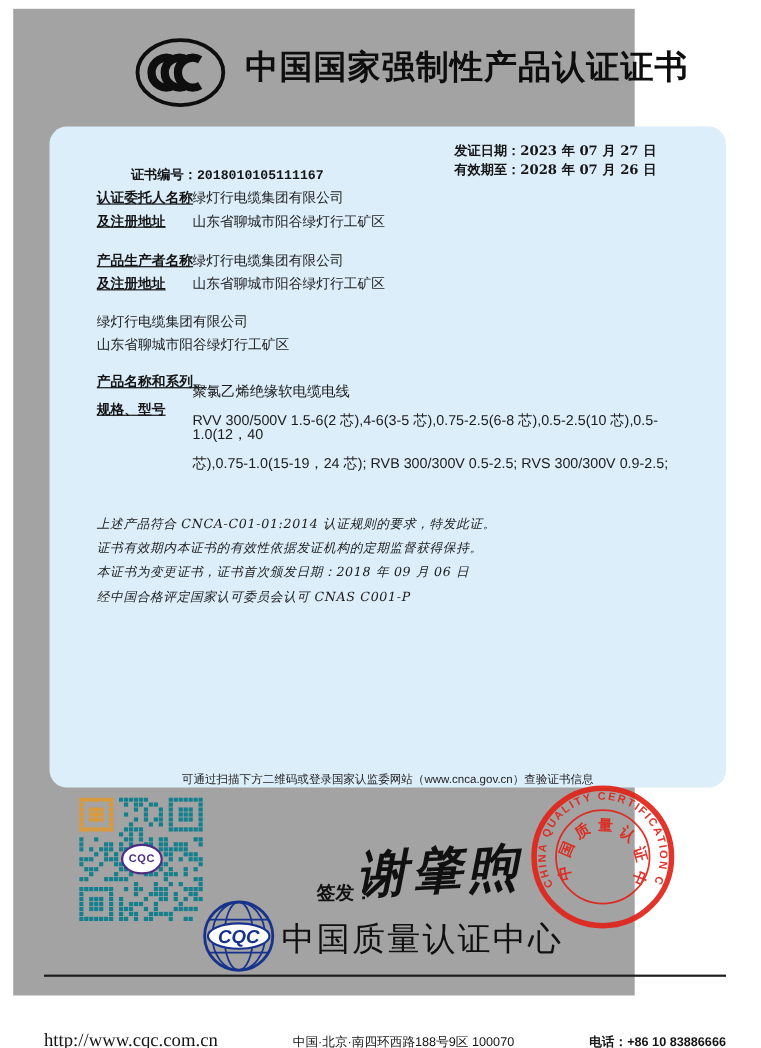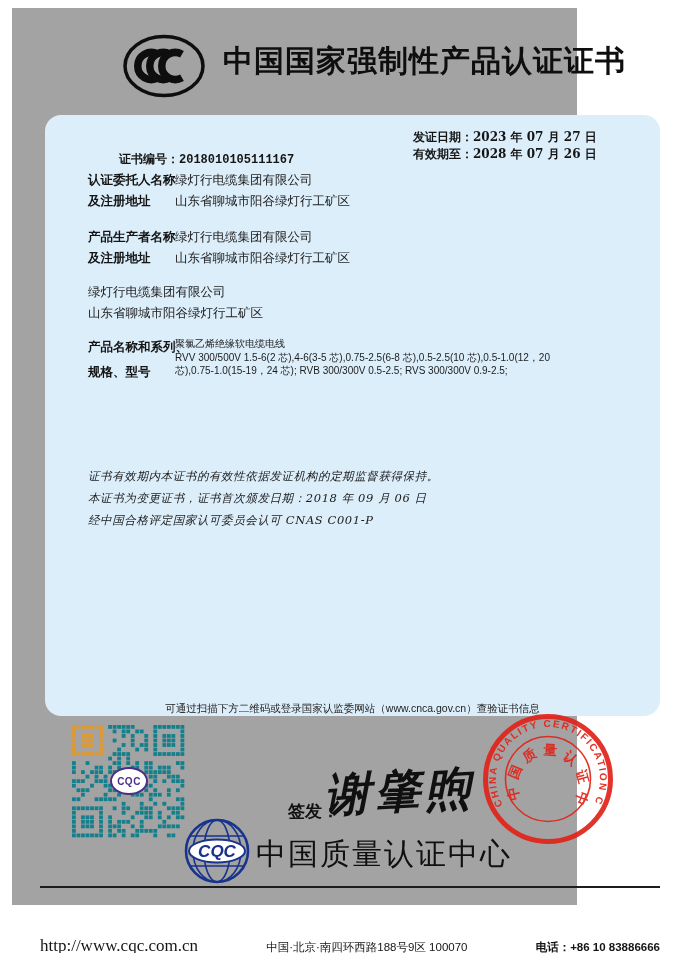--- a/index.html
+++ b/index.html
@@ -10,25 +10,25 @@
   
   .ccc-logo { position:absolute; left:110px; top:25px; width:84px; height:66px; }
   .page-title { position:absolute; left:211px; top:33px; font-size:30px; font-weight:bold; color:#0e0e0e; letter-spacing:1px; white-space:nowrap; }
 
   
   .panel { position:absolute; left:33px; top:107px; width:615px; height:601px; background:#dceefa; border-radius:16px; }
   .cert-no { position:absolute; left:74px; top:14px; font-family:Liberation Mono, monospace; font-weight:bold; font-size:12px; color:#151515;margin-top:22px; }
   .dates { position:absolute; left:368px; top:14px; font-family:"DejaVu Serif", serif; font-weight:bold; font-size:12px; color:#151515; line-height:17px; }
 
   .field-row { position:absolute; left:43px; right:18px; display:flex; }
-  .f-labels { width:87px; flex:0 0 87px; }
+  .f-labels { width:87px; flex:0 0 87px;text-decoration:underline; }
   .f-label { font-size:12.5px; font-weight:bold; color:#141414; line-height:21px; white-space:nowrap; }
   .f-values { flex:1; }
   .f-value { font-size:12.5px; color:#1c1c1c; line-height:21px; }
-  .f-value.small { font-size:10px; line-height:13.5px; }
+  .f-value.small { font-size:13px; line-height:13.5px;margin-top:12px; }
   .f-label.gap { margin-top:4px; }
 
   .statements { position:absolute; left:43px; top:350px; font-family:"DejaVu Serif", serif; font-style:italic; font-size:11.5px; color:#1b1b1b; line-height:22px; letter-spacing:0.6px; }
   .qr-note { position:absolute; left:0; right:0; top:587px; text-align:center; font-size:10.5px; color:#222; }
 
   
   .qr-wrap { position:absolute; left:60px; top:717px; width:113px; height:113px; }
   .qr-center { position:absolute; left:38px; top:42px; width:38px; height:28px; background:#fff; border:2px solid #4b2e83; border-radius:50%;
                display:flex; align-items:center; justify-content:center; font-size:10px; font-weight:bold; color:#4b2e83; letter-spacing:0.5px; }
   .sign-label { position:absolute; left:276px; top:768px; font-size:17px; font-weight:bold; color:#111;margin-top:24px; }
@@ -94,27 +94,28 @@
         </div>
       </div>
 
       <div class="field-row" style="top:222px">
         <div class="f-labels">
           <div class="f-label">产品名称和系列、</div>
           <div class="f-label gap">规格、型号</div>
         </div>
         <div class="f-values">
           <div class="f-value small">聚氯乙烯绝缘软电缆电线</div>
-          <div class="f-value small">RVV 300/500V 1.5-6(2 芯),4-6(3-5 芯),0.75-2.5(6-8 芯),0.5-2.5(10 芯),0.5-1.0(12，20</div>
+          <div class="f-value small">RVV 300/500V 1.5-6(2 芯),4-6(3-5 芯),0.75-2.5(6-8 芯),0.5-2.5(10 芯),0.5-1.0(12，40</div>
           <div class="f-value small">芯),0.75-1.0(15-19，24 芯); RVB 300/300V 0.5-2.5; RVS 300/300V 0.9-2.5;</div>
         </div>
       </div>
 
 
       <div class="statements">
+        <div>上述产品符合 CNCA-C01-01:2014 认证规则的要求，特发此证。</div>
         <div>证书有效期内本证书的有效性依据发证机构的定期监督获得保持。</div>
         <div>本证书为变更证书，证书首次颁发日期：2018 年 09 月 06 日</div>
         <div>经中国合格评定国家认可委员会认可 CNAS C001-P</div>
       </div>
 
       <div class="qr-note">可通过扫描下方二维码或登录国家认监委网站（www.cnca.gov.cn）查验证书信息</div>
     </div>
 
     <div class="qr-wrap">
       <svg id="qr-svg" width="113" height="113" viewBox="0 0 113 113">

